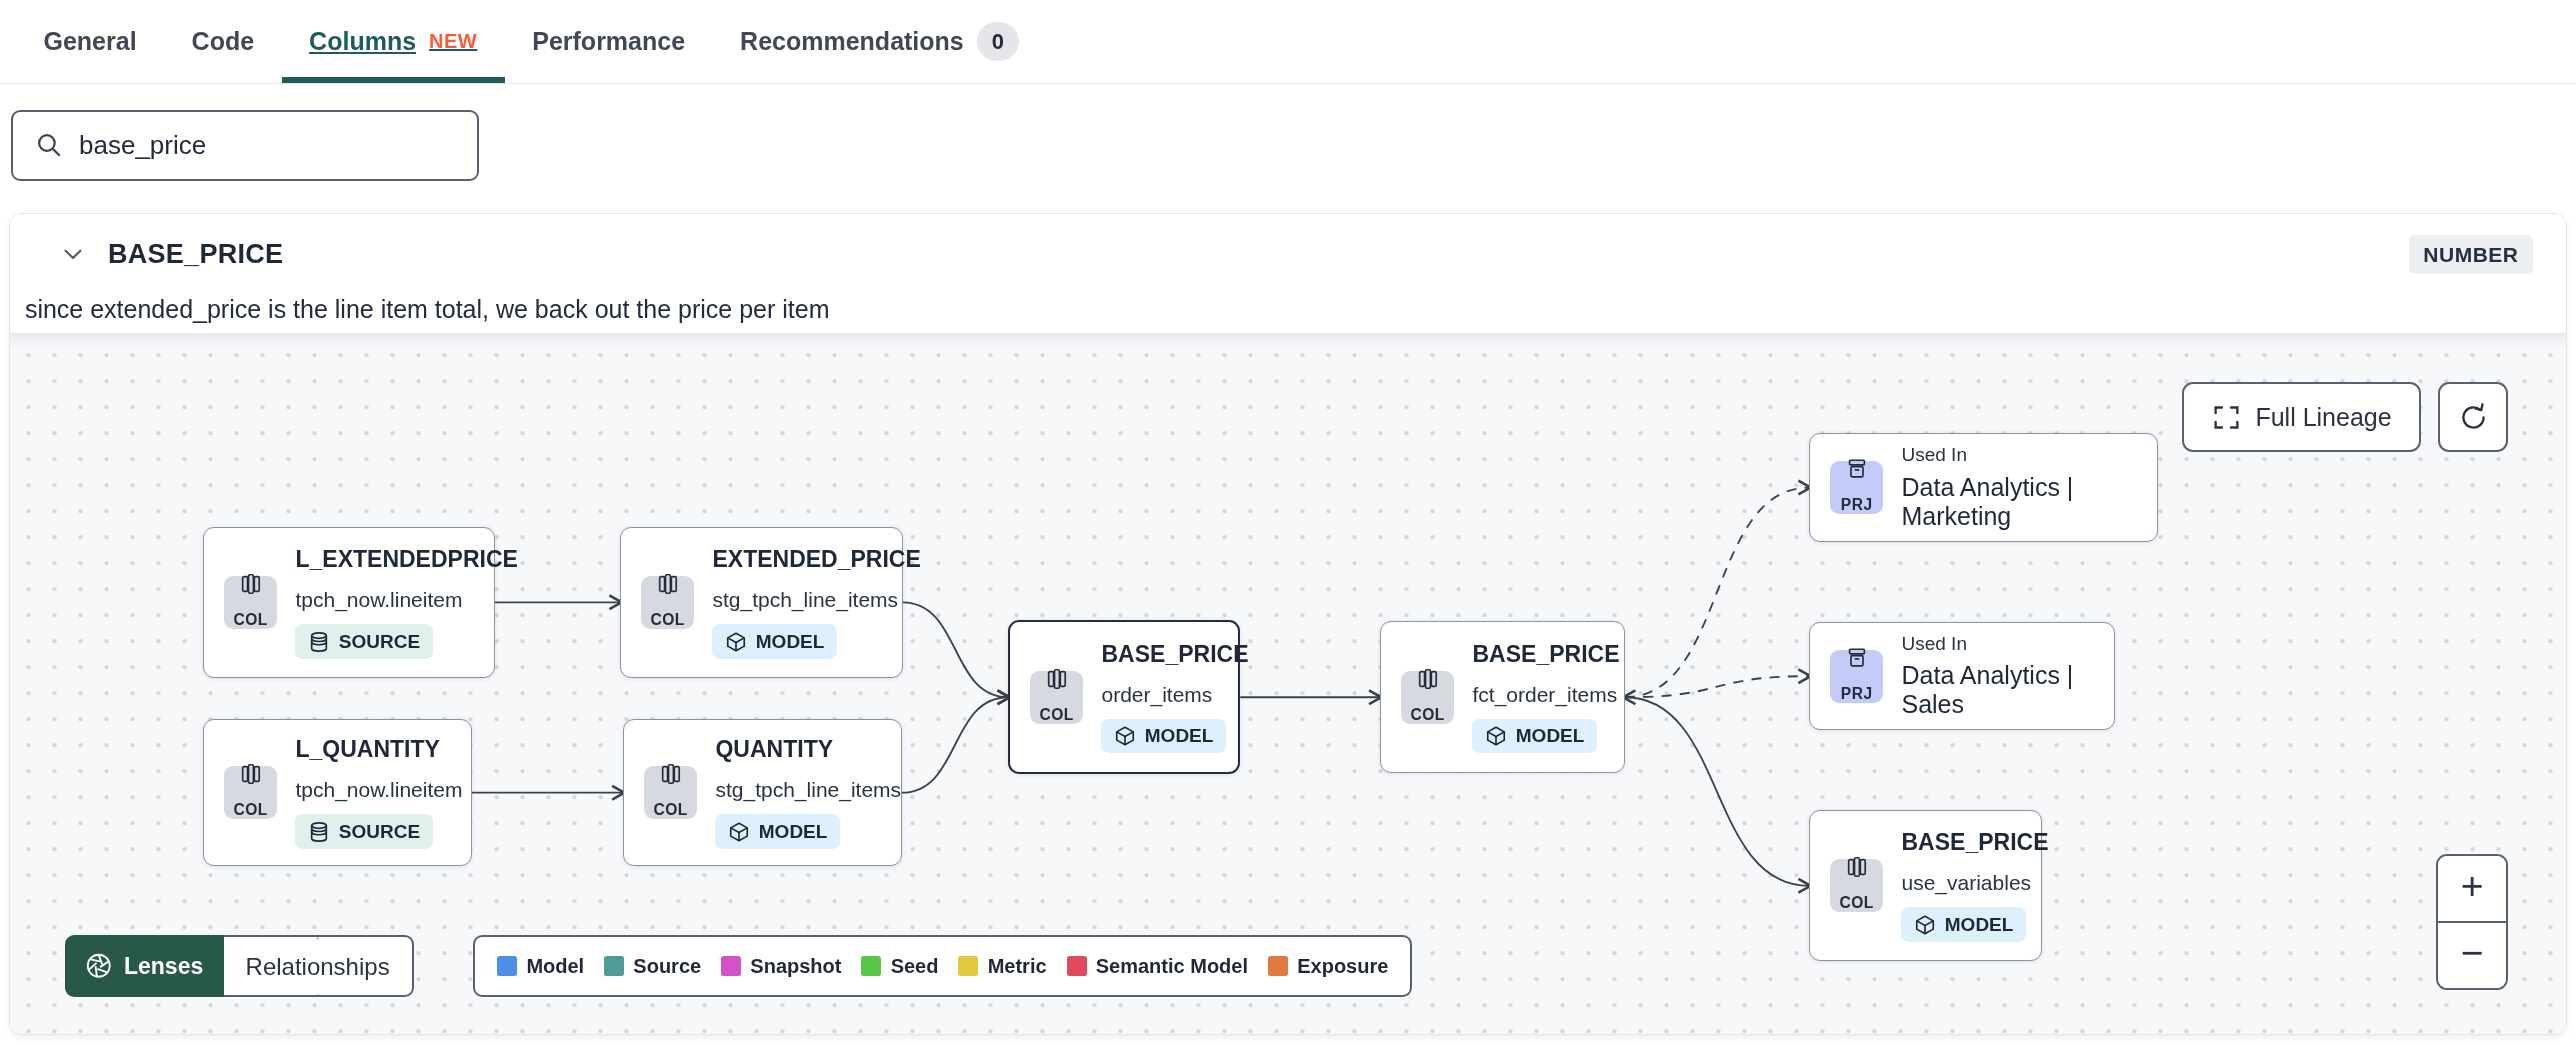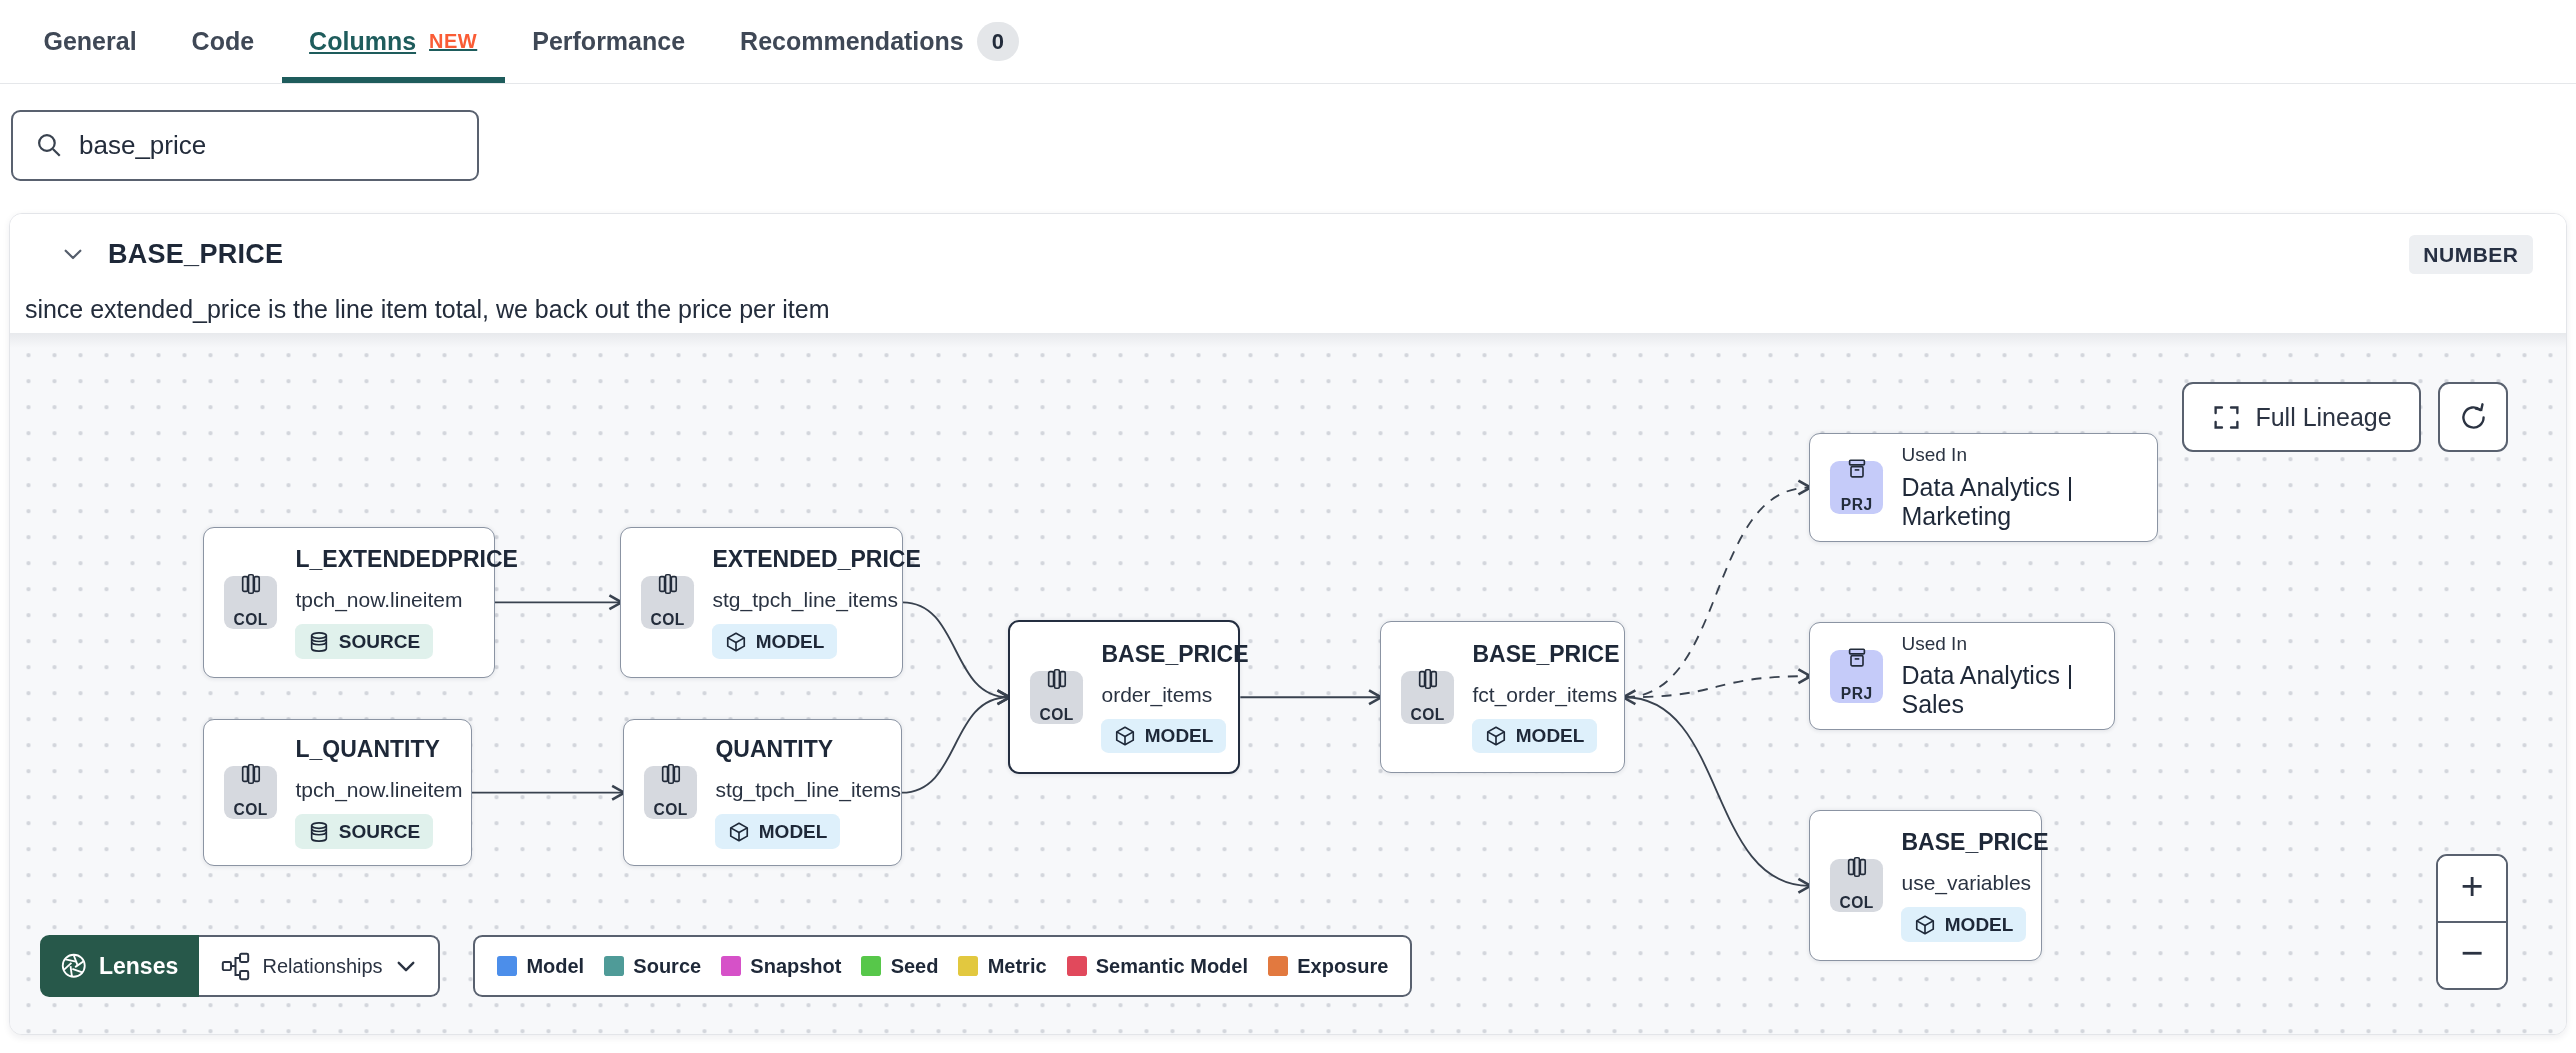--- a/index.html
+++ b/index.html
@@ -100,30 +100,30 @@
   .zoom-ctrl {
     position:absolute; right:58px; bottom:44px; width:72px; height:136px;
     background:#fff; border:2.3px solid #59616f; border-radius:11px;
     display:flex; flex-direction:column; overflow:hidden;
   }
   .zoom-btn { flex:1; display:flex; align-items:center; justify-content:center;
     font-size:39px; font-weight:400; color:#2b3342; cursor:pointer; background:#fff; border:none;
     font-family:"Liberation Sans",sans-serif; line-height:1; padding-bottom:5.5px; }
   .zoom-btn:first-child { border-bottom:2.3px solid #59616f; }
   
-  .lens-group { position:absolute; left:30px; bottom:37px; height:62px; display:flex; }
+  .lens-group { position:absolute; left:55px; bottom:37px; height:62px; display:flex; }
   .lenses-seg {
     background:var(--lenses-green); color:#fff; border-radius:9.2px 0 0 9.2px;
     display:flex; align-items:center; gap:11px; padding:0 18.3px; font-size:23px; font-weight:600; cursor:pointer;
     border:2.3px solid var(--lenses-green);
   }
   .rel-seg {
     background:#fff; border:2.3px solid #59616f; border-left:none; border-radius:0 9.2px 9.2px 0;
-    display:flex; align-items:center; gap:13px; padding:0 22px; font-size:20px; font-weight:500;
-    color:#2b3342; cursor:pointer;
+    display:flex; align-items:center; gap:13px; padding:0 22px; font-size:24px; font-weight:500;
+    color:#2b3342; cursor:pointer;flex-direction:column;
   }
   .legend {
     position:absolute; left:463px; bottom:37px; height:62px; background:#fff;
     border:2.3px solid #59616f; border-radius:9.2px; display:flex; align-items:center;
     gap:20px; padding:0 22px;
   }
   .legend-item { display:flex; align-items:center; gap:9.2px; font-size:20px; font-weight:600; color:#1e2838; white-space:nowrap; }
   .legend-swatch { width:20px; height:20px; border-radius:2.8px; }
   svg { display:block; }
 </style>

